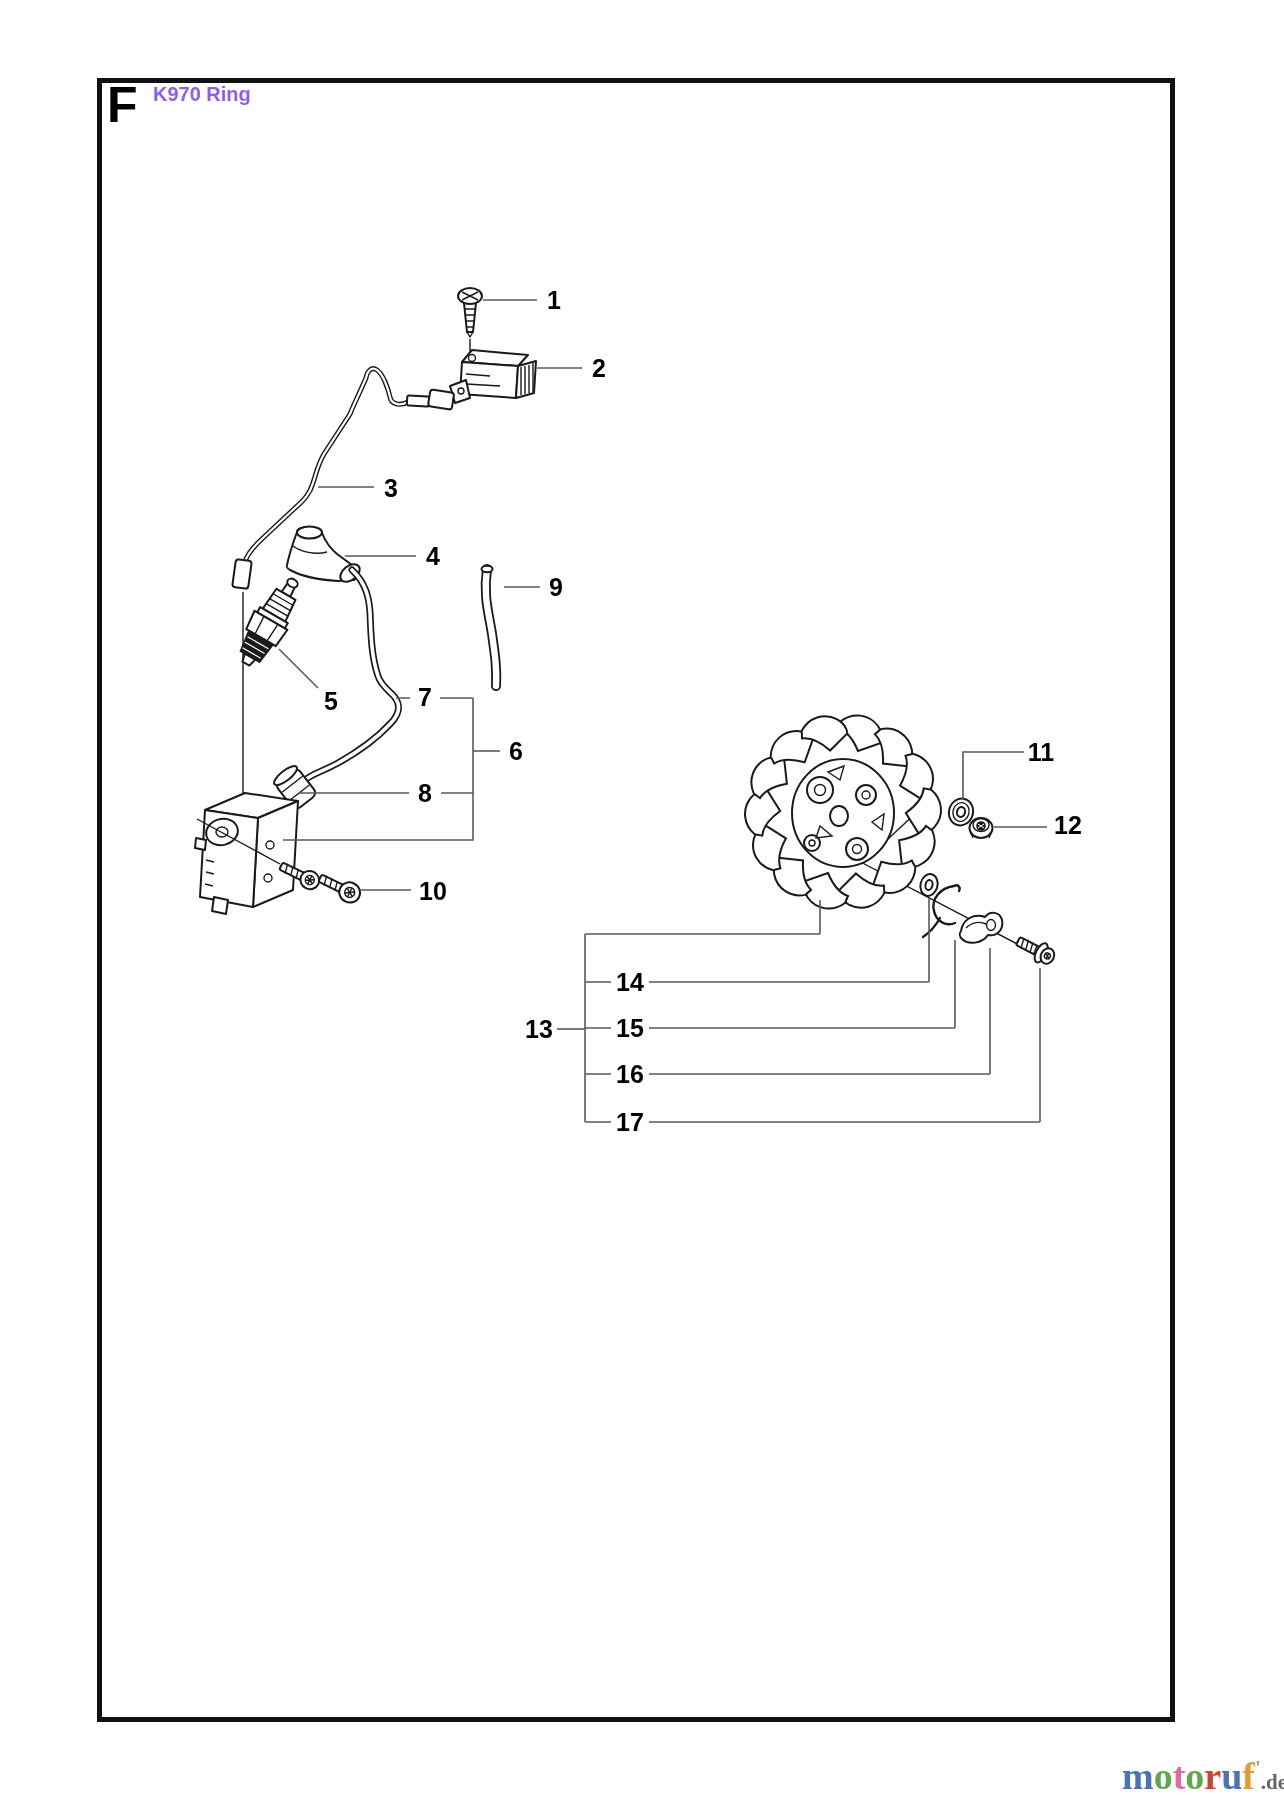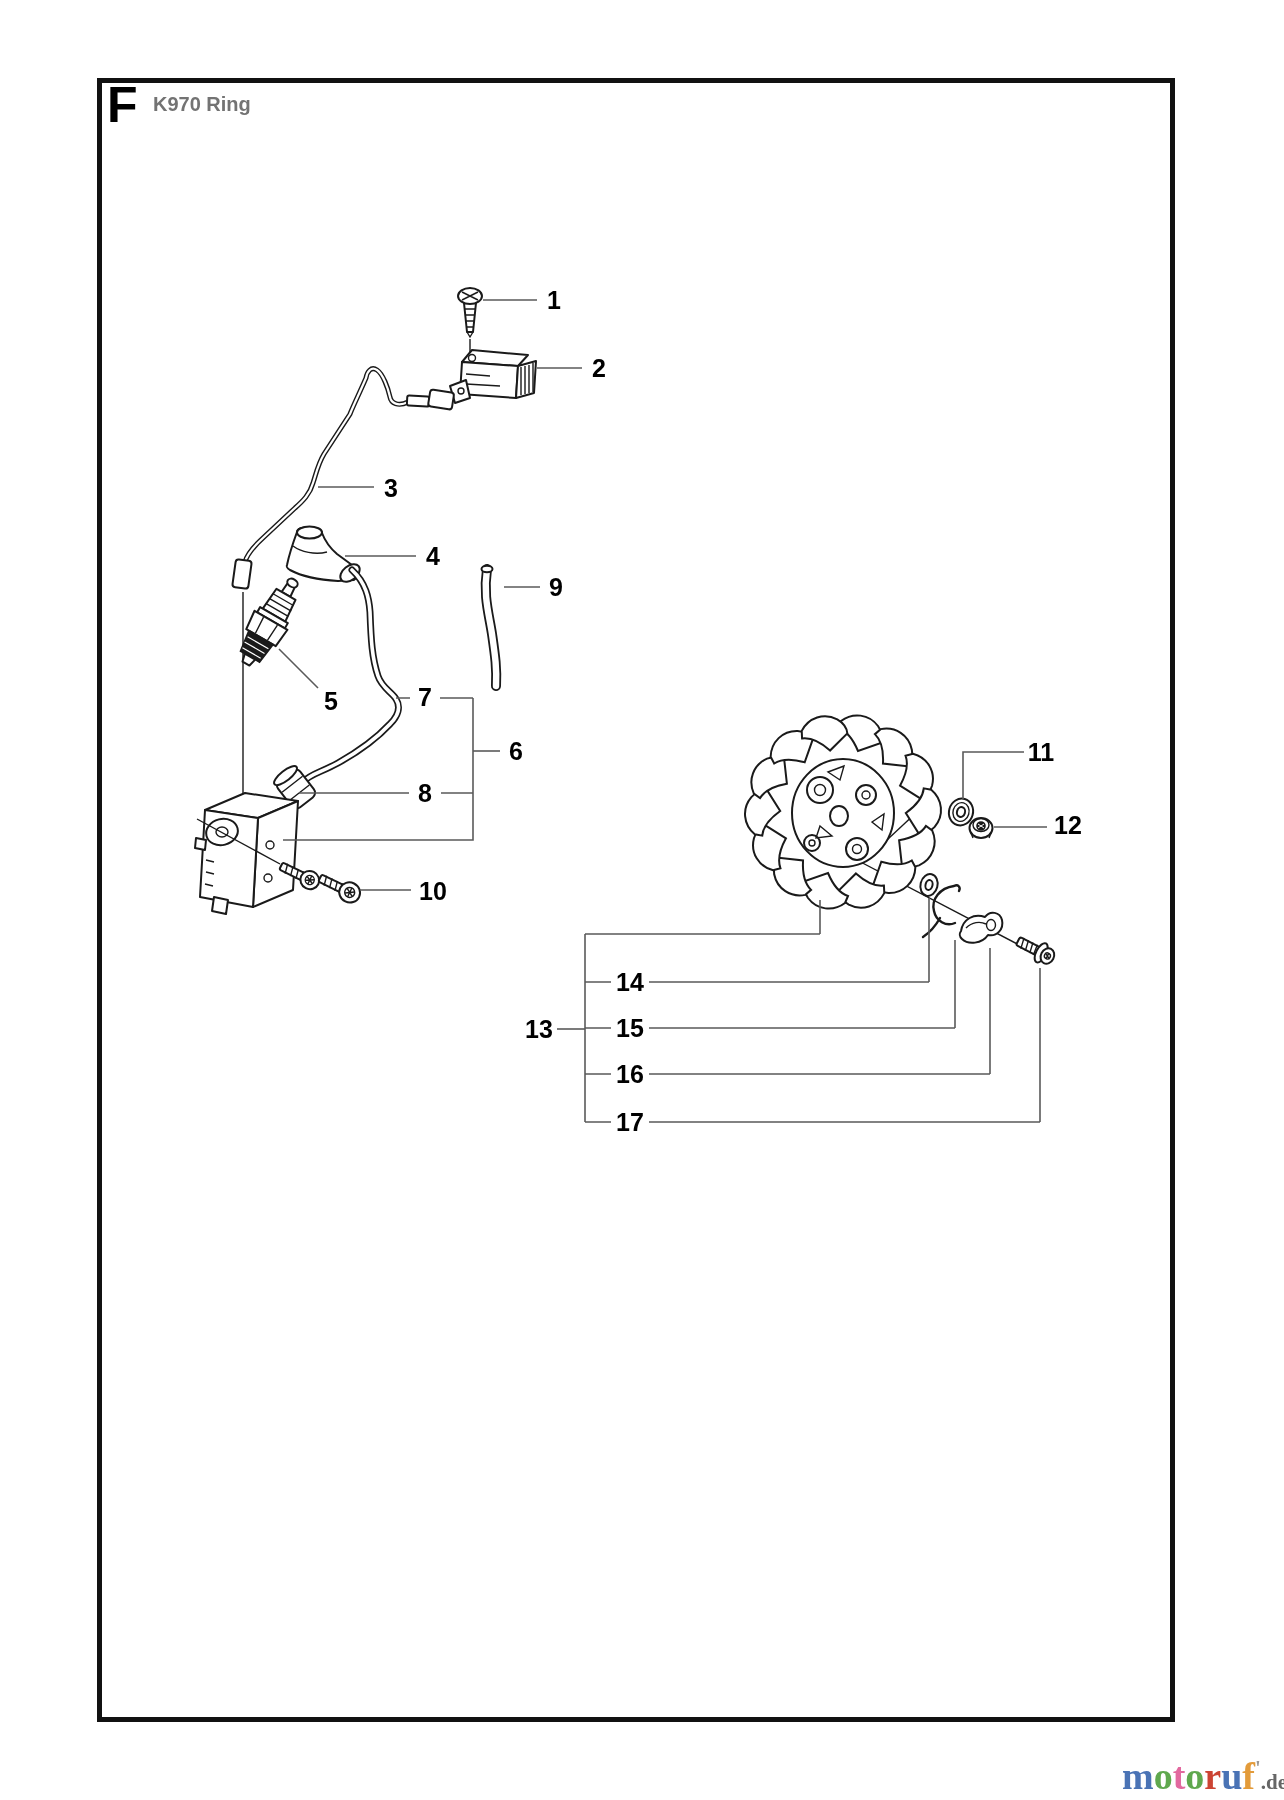--- a/index.html
+++ b/index.html
@@ -2,21 +2,21 @@
 <html><head>
 <meta charset="utf-8">
 <style>
   html,body{margin:0;padding:0;background:#e8e8e8}
   .page{position:relative;width:1284px;height:1800px;background:#ffffff;
         font-family:"Liberation Sans",sans-serif;overflow:hidden}
   .frame{position:absolute;left:97px;top:78px;width:1078px;height:1644px;
          border:5px solid #111;box-sizing:border-box;background:#fff}
   .sheet-letter{position:absolute;left:107px;top:80px;font-size:50px;font-weight:bold;
                 color:#000;line-height:1;letter-spacing:0}
-  .sheet-title{position:absolute;left:153px;top:93px;font-size:20px;font-weight:bold;color:#737373}
+  .sheet-title{position:absolute;left:153px;top:83px;font-size:20px;font-weight:bold;color:#8b5cf6}
   svg.diagram{position:absolute;left:0;top:0}
   .ol{stroke:#1a1a1a;stroke-width:2;fill:#fff;stroke-linejoin:round}
   .olt{stroke:#1a1a1a;stroke-width:1.4;fill:none}
   .dark{stroke:#1a1a1a;stroke-width:1.6;fill:#1b1b1b}
   .cline{stroke:#5a5a5a;stroke-width:1.6;fill:none}
   .num{font:bold 25px "Liberation Sans",sans-serif;fill:#000}
   .wm{font:bold 38px "Liberation Serif",serif}
   .wm-de{font:bold 21px "Liberation Serif",serif}
 </style>
 </head>

